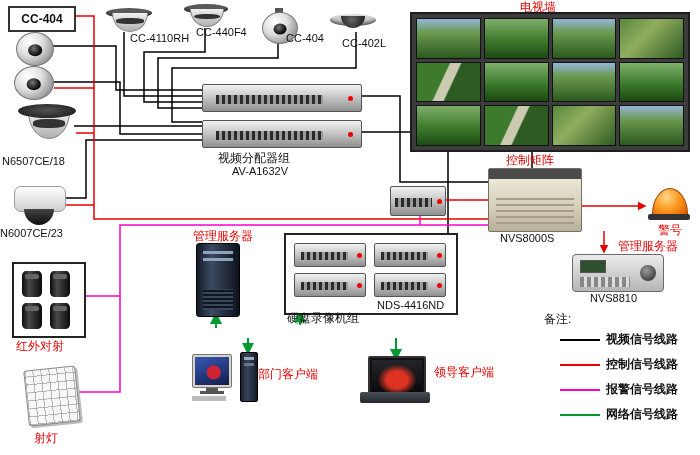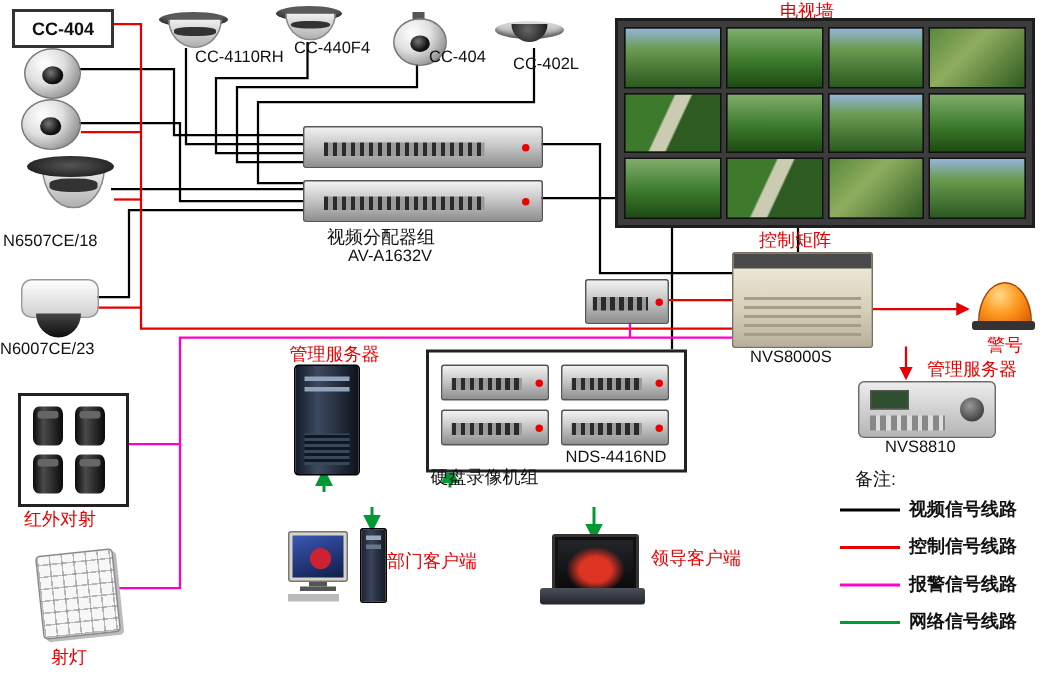--- a/index.html
+++ b/index.html
@@ -292,21 +292,21 @@
   <span class="lbl red" style="left:658px;top:224px;">警号</span>
 
   <span class="lbl red" style="left:618px;top:240px;">管理服务器</span>
   <div class="kbd" style="left:572px;top:254px;width:90px;height:36px;">
     <div class="kscreen"></div>
     <div class="keys"></div>
     <div class="joy"></div>
   </div>
   <span class="lbl mdl" style="left:590px;top:293px;">NVS8810</span>
 
-  <span class="lbl" style="left:570px;top:313px;">备注:</span>
+  <span class="lbl" style="left:544px;top:313px;">备注:</span>
   <div class="lrow" style="left:560px;top:331px;">
     <svg width="40" height="6">
         <line x1="0" y1="3" x2="40" y2="3" stroke-width="2" stroke="#000000"></line>
       </svg>
     <span>视频信号线路</span>
   </div>
   <div class="lrow" style="left:560px;top:381px;">
     <svg width="40" height="6">
         <line x1="0" y1="3" x2="40" y2="3" stroke-width="2" stroke="#ff00cc"></line>
       </svg>

